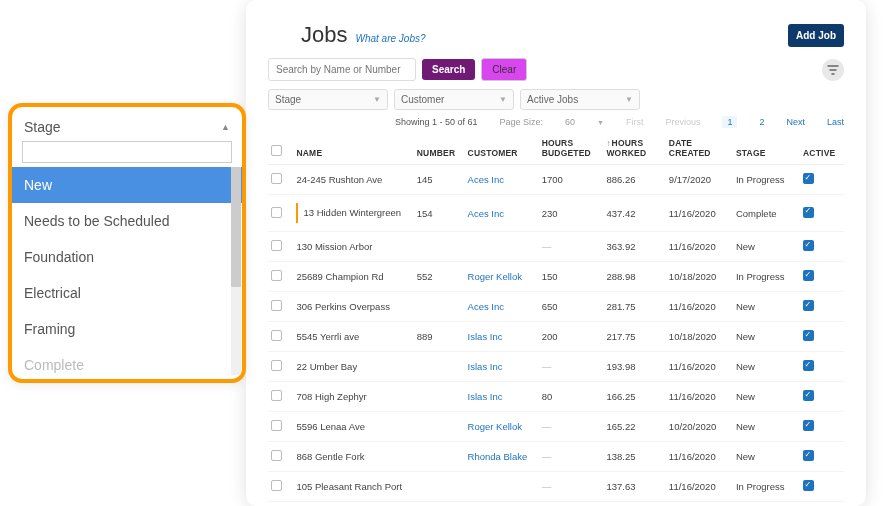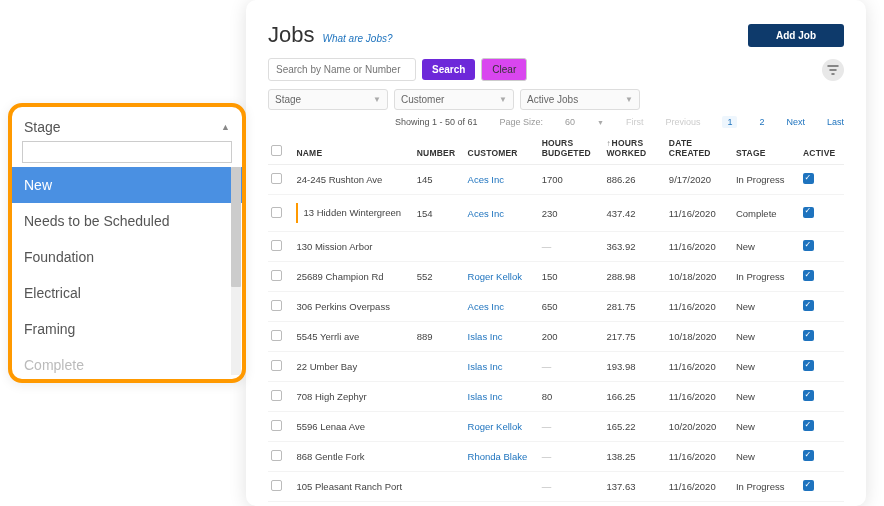--- a/index.html
+++ b/index.html
@@ -1,28 +1,28 @@
 <!DOCTYPE html>
 <html><head>
 <meta charset="utf-8">
 <style>
   * { box-sizing: border-box; margin: 0; padding: 0; }
   body { font-family: Arial, Helvetica, sans-serif; font-size: 12px; color: #333; background: #fff; width: 884px; height: 506px; position: relative; }
   
   .main-panel { position: absolute; left: 246px; top: 0; width: 620px; height: 506px; background: #fff; border-radius: 10px; box-shadow: 0 2px 18px rgba(0,0,0,0.12); padding: 22px 22px 10px 22px; overflow: hidden; }
   
   .title-row { display: flex; align-items: baseline; gap: 8px; margin-bottom: 10px; }
-  .title { font-size: 22px; font-weight: 400; color: #333; }
+  .title { font-size: 22px; font-weight: 400; color: #333; margin-left: 33px; }
   .subtitle { font-size: 10px; color: #1e73be; font-style: italic; }
   
-  .add-btn { position: absolute; right: 22px; top: 24px; background: #0e3a6b; color: #fff; border: none; padding: 6px 28px; border-radius: 3px; font-size: 10px; font-weight: bold; cursor: pointer; }
+  .add-btn { position: absolute; right: 22px; top: 24px; background: #0e3a6b; color: #fff; border: none; padding: 6px 8px; border-radius: 3px; font-size: 10px; font-weight: bold; cursor: pointer; }
   
   .search-row { display: flex; gap: 6px; align-items: center; margin-bottom: 8px; }
   .search-input { flex: 0 0 148px; border: 1px solid #ddd; border-radius: 3px; padding: 5px 7px; font-size: 10px; color: #999; }
-  .btn-primary { background: #6d28d9; color: #fff; border: none; padding: 5px 10px; border-radius: 3px; font-size: 10px; font-weight: bold; cursor: pointer; }
+  .btn-primary { background: #701a75; color: #fff; border: none; padding: 5px 10px; border-radius: 3px; font-size: 10px; font-weight: bold; cursor: pointer; }
   .btn-secondary { background: #d946ef; color: #333; border: 1px solid #ccc; padding: 5px 10px; border-radius: 3px; font-size: 10px; cursor: pointer; }
   .filter-icon { margin-left: auto; width: 22px; height: 22px; border-radius: 50%; background: #e8e8e8; display: flex; align-items: center; justify-content: center; color: #666; cursor: pointer; }
   
   .filters-row { display: flex; gap: 6px; margin-bottom: 6px; }
   .filter-select { flex: 0 0 120px; border: 1px solid #ddd; border-radius: 3px; padding: 4px 6px; font-size: 10px; color: #666; background: #fafafa; display: flex; justify-content: space-between; align-items: center; cursor: pointer; }
   .filter-select .caret { font-size: 8px; color: #aaa; }
   
   .pager-row { display: flex; justify-content: flex-end; align-items: center; gap: 22px; font-size: 9px; color: #999; margin-bottom: 4px; }
   .pager-row .showing { color: #555; }
   .pager-row a { color: #1e73be; cursor: pointer; }

